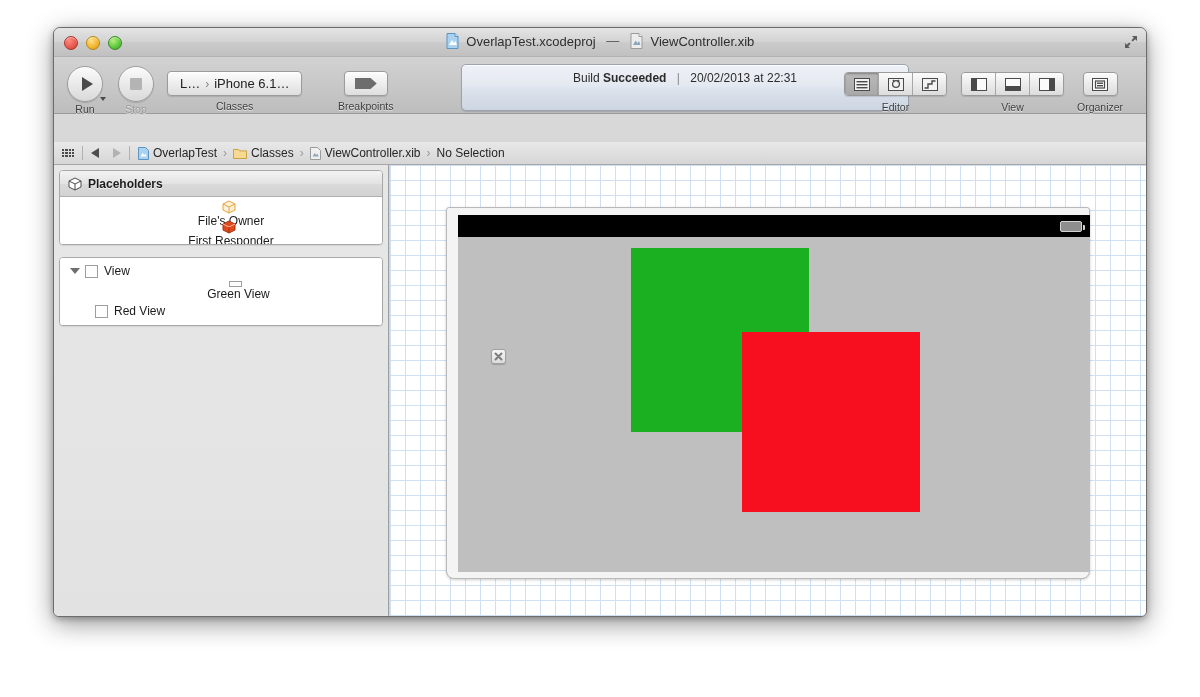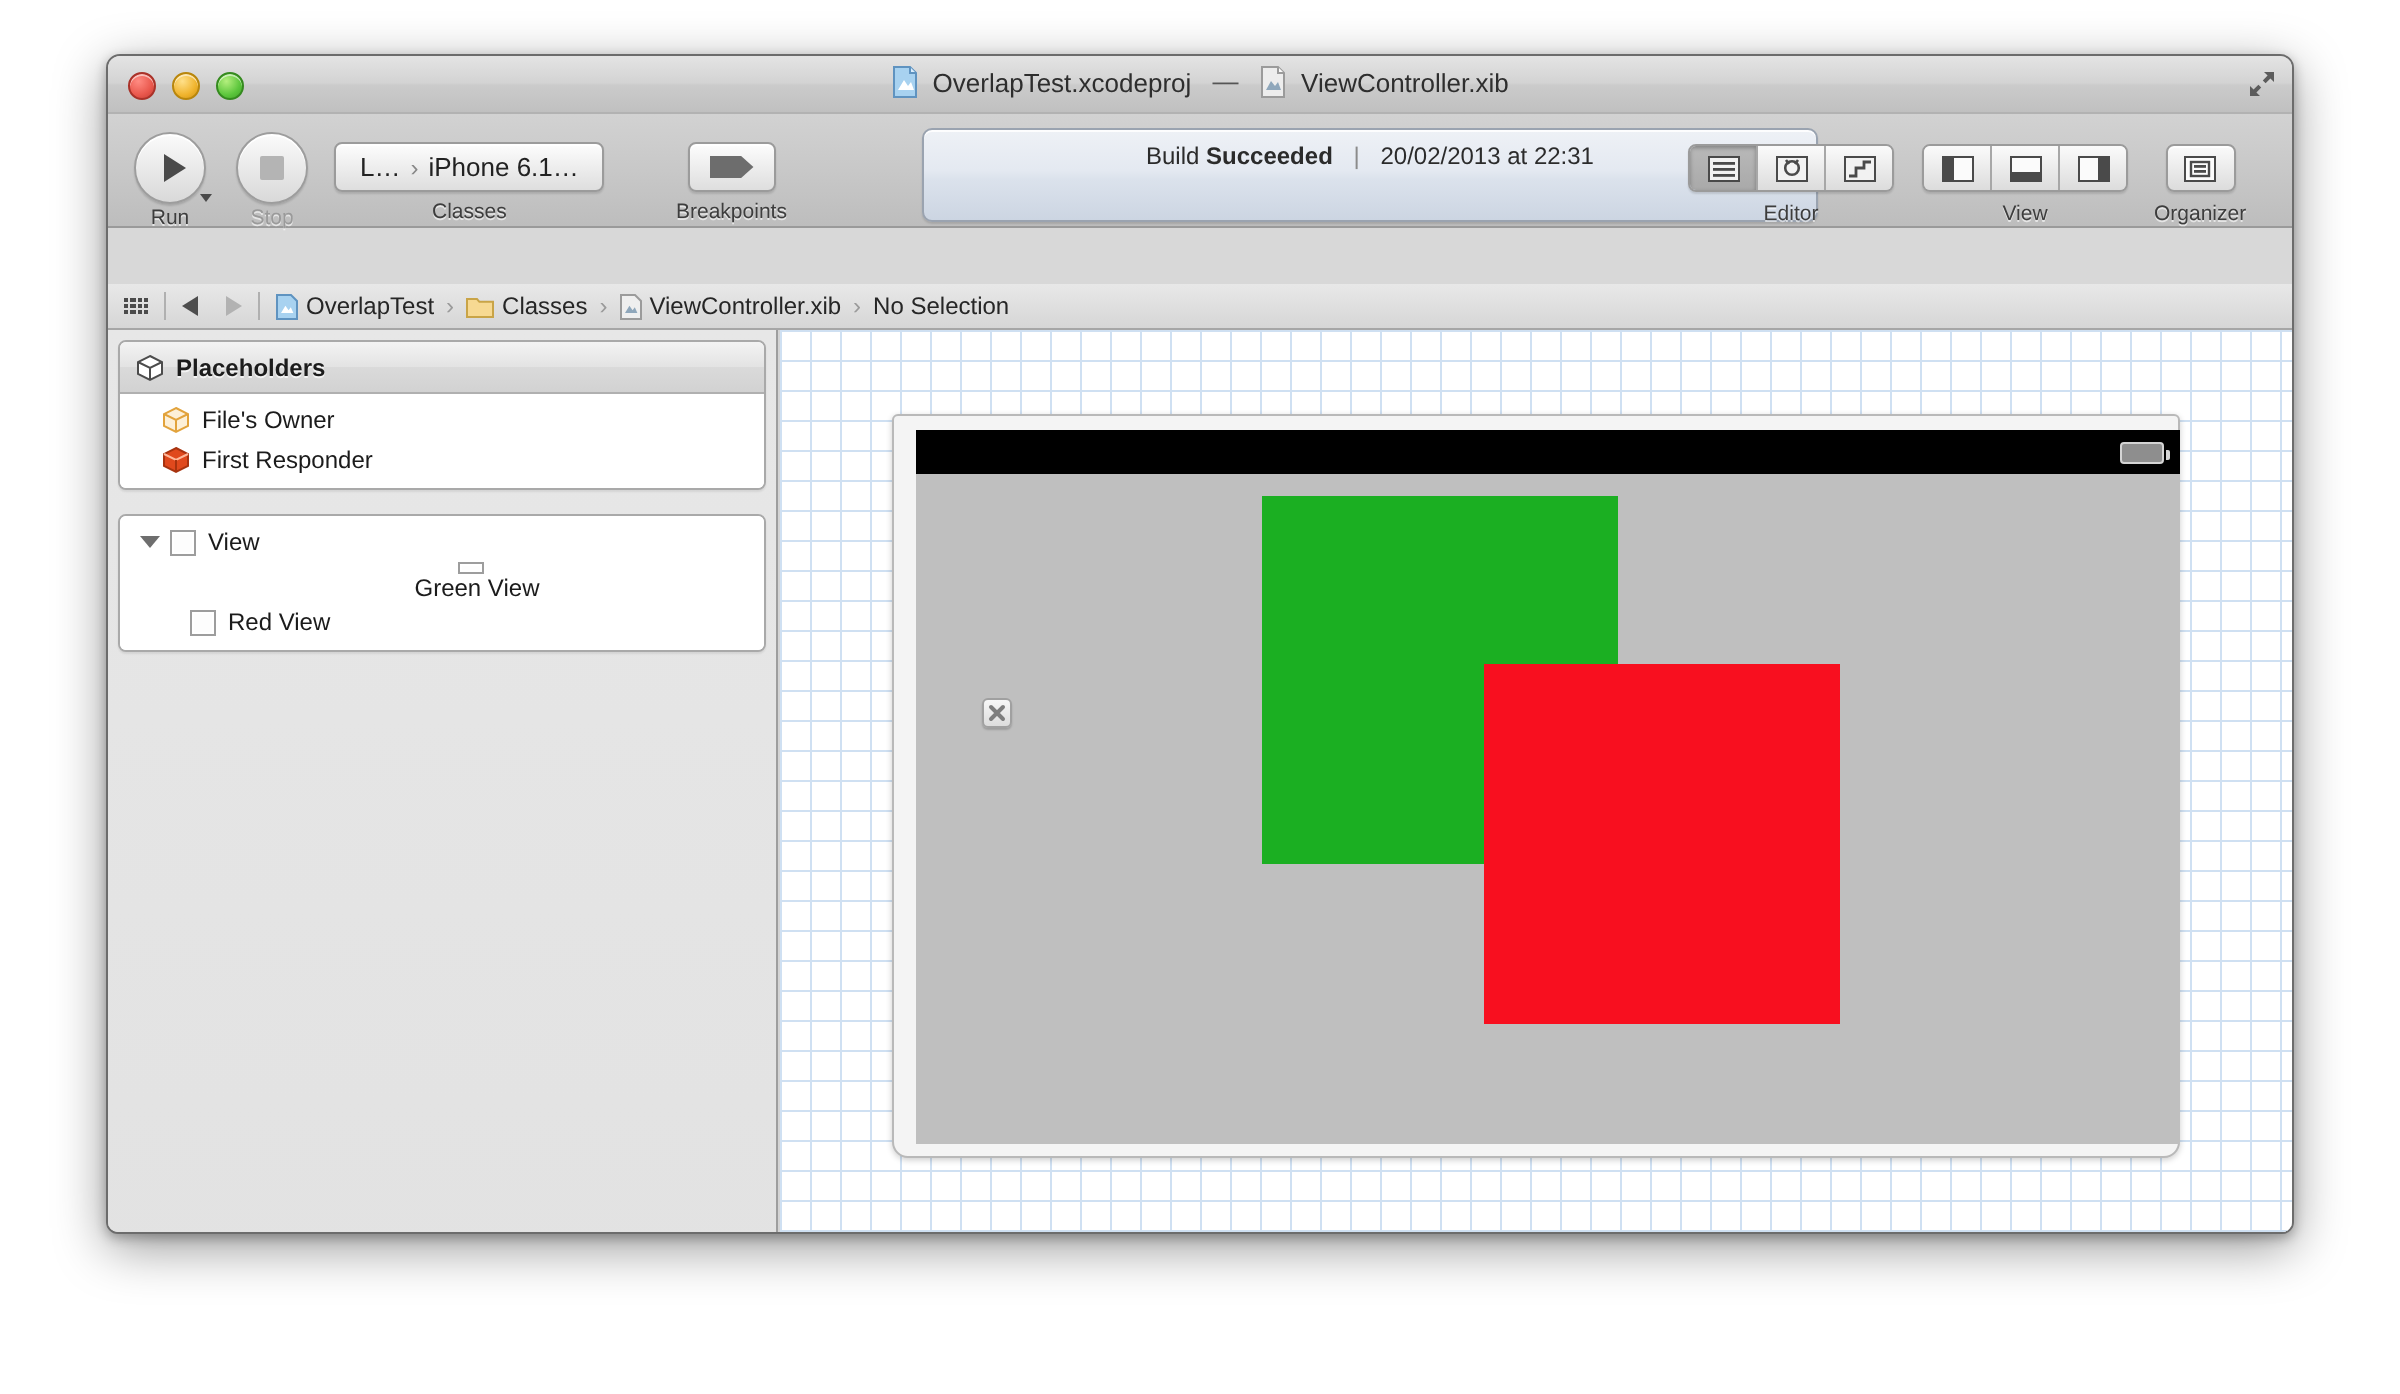--- a/index.html
+++ b/index.html
@@ -311,21 +311,21 @@
   .row {
     height: 20px;
     display: flex;
     align-items: center;
     font-size: 12px;
     color: #1b1b1b;
     cursor: pointer;
     padding-left: 8px;
   }
   .row .r-icon { margin-right: 5px; display: inline-flex; width: 16px; justify-content: center; }
-  .row.indent1 { padding-left: 20px; }
+  .row.indent1 { padding-left: 20px; flex-direction: column; }
 
   .disclosure {
     width: 0; height: 0;
     border-left: 5px solid transparent;
     border-right: 5px solid transparent;
     border-top: 6px solid #6e6e6e;
     margin-right: 5px;
     cursor: pointer;
   }
   .viewbox {

